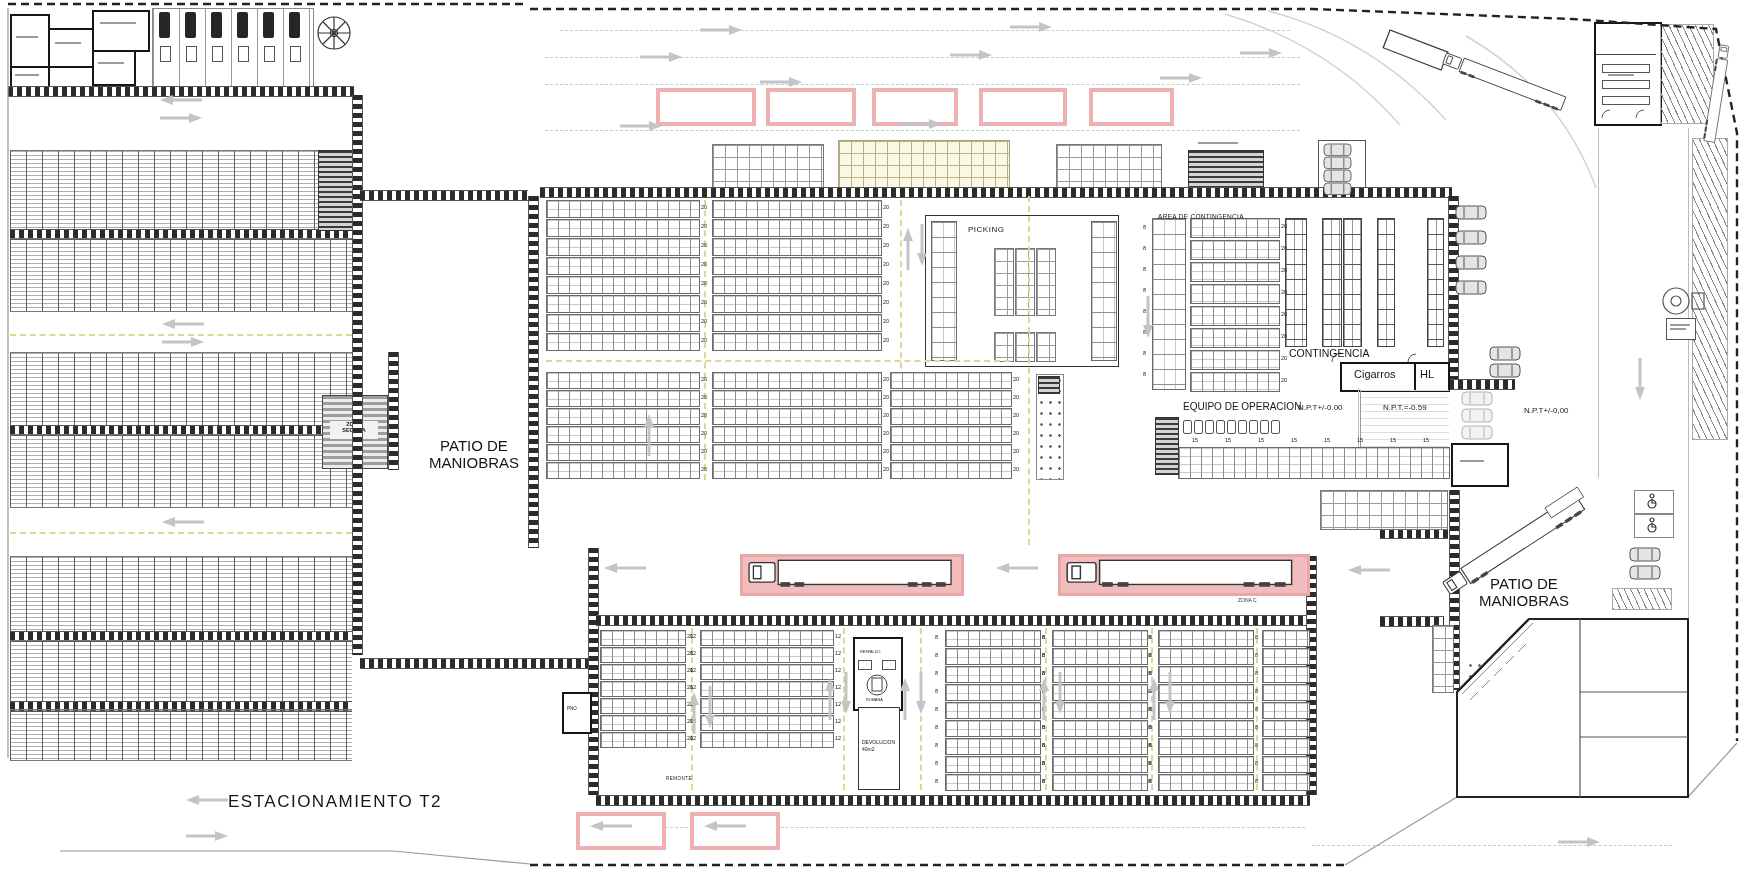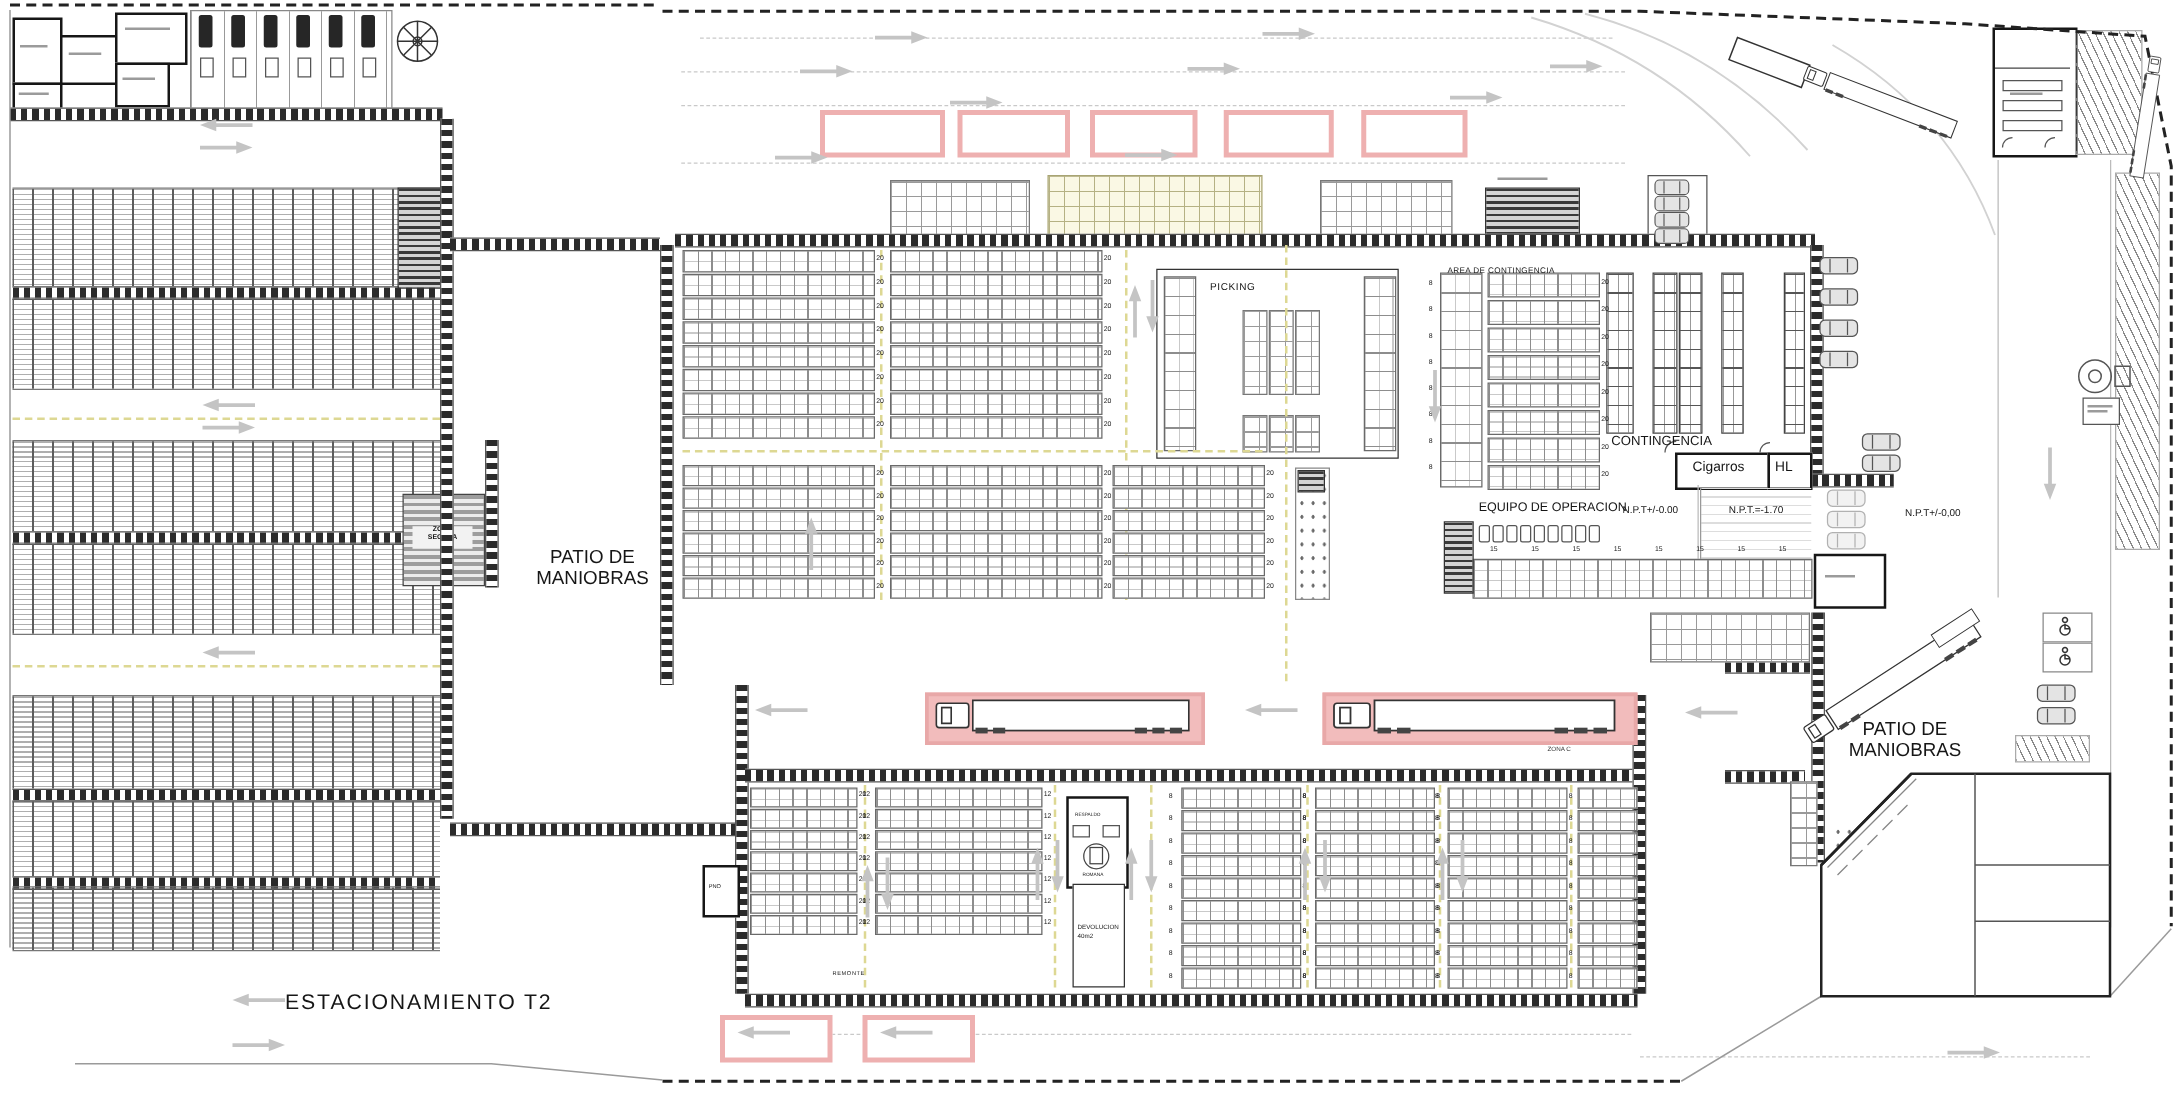--- a/index.html
+++ b/index.html
@@ -640,18 +640,18 @@
     <div style="white-space:normal">PATIO DE MANIOBRAS</div>
   </div>
   <div class="lbl" style="left:228px;top:792px;font-size:17px;letter-spacing:1.5px">ESTACIONAMIENTO T2</div>
   <div class="lbl" style="left:968px;top:226px;font-size:8px;letter-spacing:.5px">PICKING</div>
   <div class="lbl" style="left:1289px;top:348px;font-size:10.5px">CONTINGENCIA</div>
   <div class="lbl" style="left:1354px;top:368px;font-size:11px">Cigarros</div>
   <div class="lbl" style="left:1420px;top:368px;font-size:11px">HL</div>
   <div class="lbl" style="left:1158px;top:213px;font-size:6.5px;letter-spacing:.3px">AREA DE CONTINGENCIA</div>
   <div class="lbl" style="left:1183px;top:401px;font-size:10px">EQUIPO DE OPERACION</div>
   <div class="lbl" style="left:1298px;top:404px;font-size:8px">N.P.T+/-0.00</div>
-  <div class="lbl" style="left:1383px;top:404px;font-size:8px">N.P.T.=-1.70</div>
+  <div class="lbl" style="left:1383px;top:404px;font-size:8px">N.P.T.=-0.59</div>
   <div class="lbl" style="left:1524px;top:407px;font-size:8px">N.P.T+/-0,00</div>
   <div class="lbl" style="left:666px;top:776px;font-size:4.5px;letter-spacing:.5px">REMONTE</div>
   <div class="lbl" style="left:1238px;top:598px;font-size:5px;color:#333">ZONA C</div>
 
 </div>
 
 </body></html>

